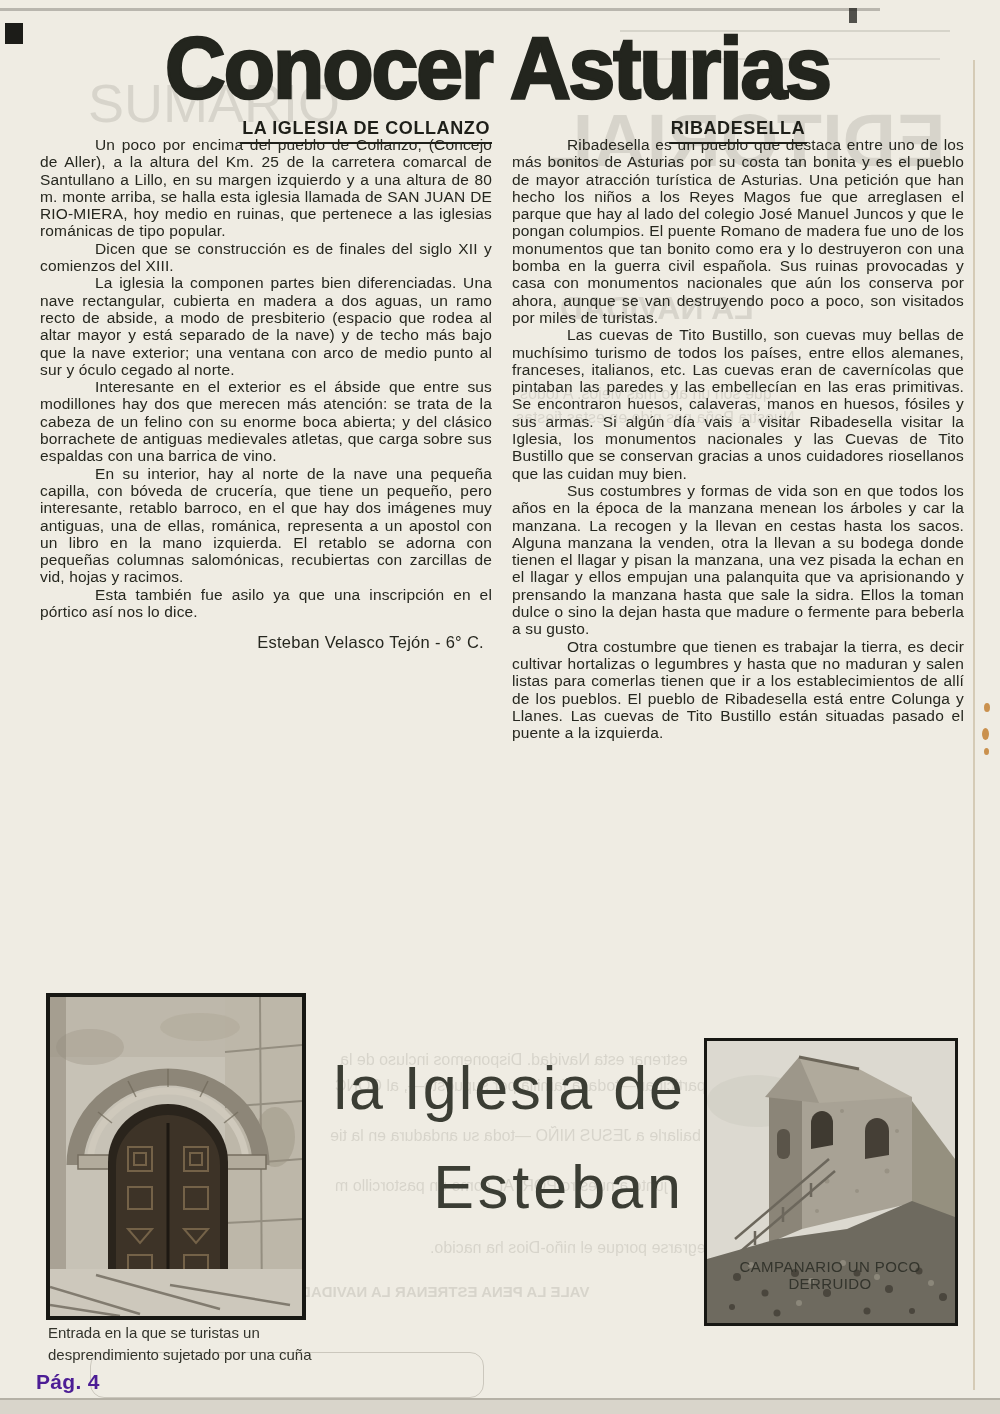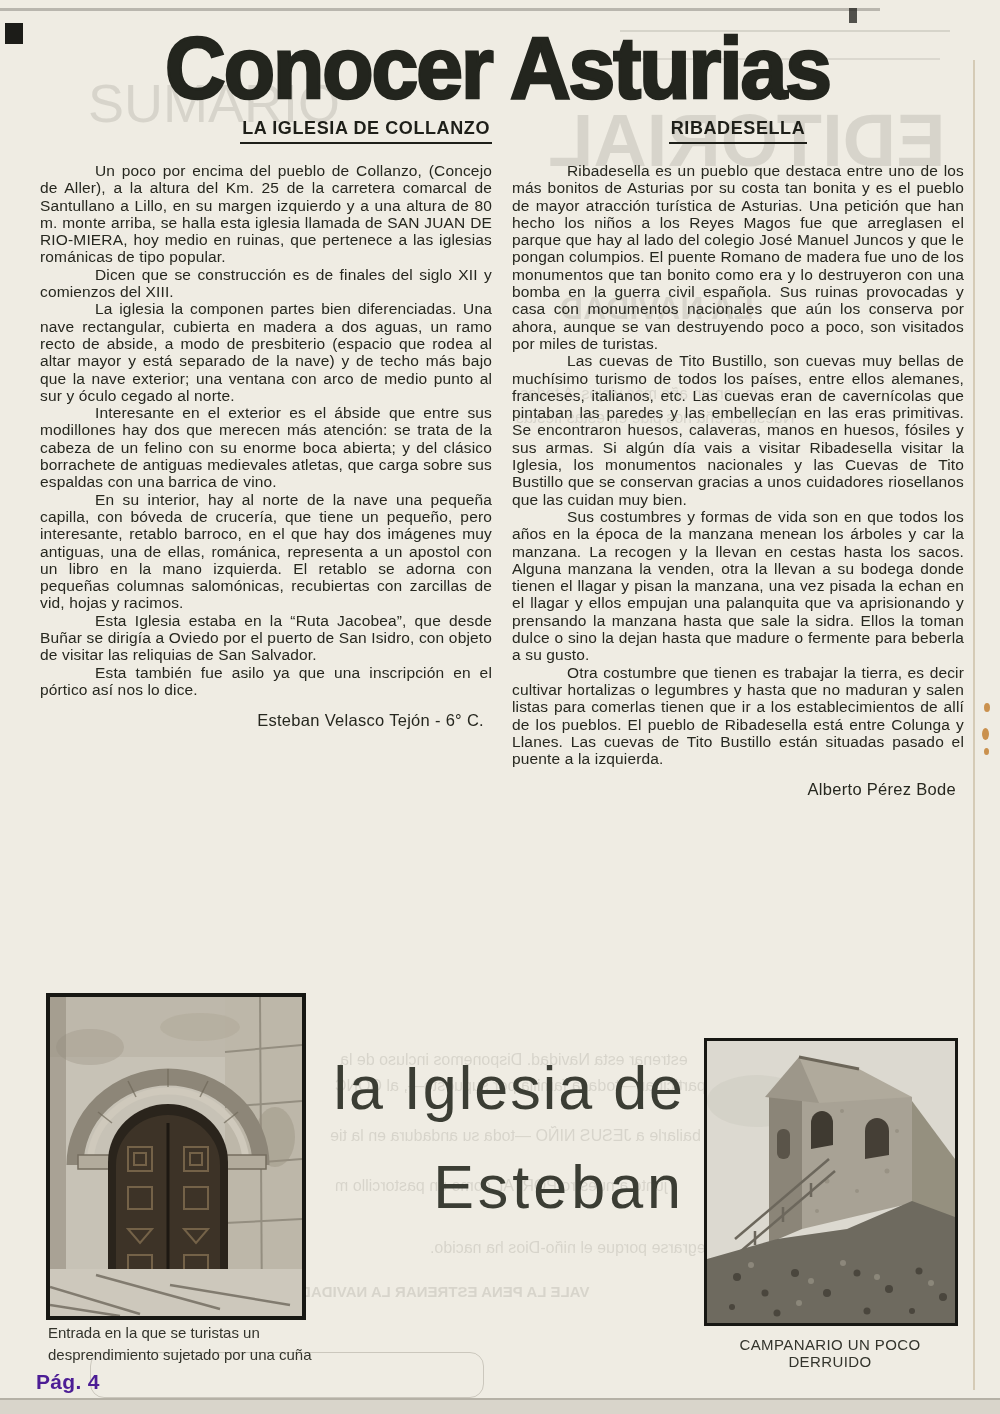--- a/index.html
+++ b/index.html
@@ -52,21 +52,21 @@
   .heading-wrap.hw-left{left:40px;width:452px;text-align:right;}
   .heading-wrap.hw-right{left:512px;width:452px;}
   .col-heading{
     display:inline-block;
     font-size:18px;font-weight:bold;letter-spacing:.6px;
     color:#1e1f19;
     border-bottom:2.5px solid #1e1f19;
     padding:0 2px 3px 2px;
   }
   .column{
-    position:absolute;top:162px;width:452px;
+    position:absolute;top:136px;width:452px;
     font-size:15.5px;line-height:17.3px;letter-spacing:.15px;
     text-align:justify;
   }
   .col-left{left:40px;}
   .col-right{left:512px;}
   .column p{margin:0;text-indent:55px;}
   .signature{
     margin-top:14px;text-align:right;padding-right:8px;
     font-size:16.5px;letter-spacing:.3px;text-indent:0;
   }
@@ -79,21 +79,21 @@
     position:absolute;left:305px;top:1058px;width:380px;
     text-align:right;color:#3b3d34;
     font-size:61px;letter-spacing:2px;line-height:1;
   }
   .center-title .ct-line2{margin-top:38px;letter-spacing:4px;}
   .caption-left{
     position:absolute;left:48px;top:1322px;width:300px;
     font-size:15px;line-height:22px;color:#33342c;
   }
   .caption-right{
-    position:absolute;left:700px;top:1336px;width:260px;
+    position:absolute;left:700px;top:1258px;width:260px;
     text-align:center;font-size:15px;letter-spacing:.4px;color:#33342c;
   }
   .page-number{
     position:absolute;left:36px;top:1370px;
     font-size:21px;font-weight:bold;color:#4c1d95;letter-spacing:.3px;
   }
 </style>
 </head>
 <body>
 
@@ -135,31 +135,29 @@
     <div class="heading-wrap hw-right">
       <span class="col-heading">RIBADESELLA</span>
     </div>
 
     <div class="column col-left">
       <p>Un poco por encima del pueblo de Collanzo, (Concejo de Aller), a la altura del Km. 25 de la carretera comarcal de Santullano a Lillo, en su margen izquierdo y a una altura de 80 m. monte arriba, se halla esta iglesia llamada de SAN JUAN DE RIO-MIERA, hoy medio en ruinas, que pertenece a las iglesias románicas de tipo popular.</p>
         <p>Dicen que se construcción es de finales del siglo XII y comienzos del XIII.</p>
         <p>La iglesia la componen partes bien diferenciadas. Una nave rectangular, cubierta en madera a dos aguas, un ramo recto de abside, a modo de presbiterio (espacio que rodea al altar mayor y está separado de la nave) y de techo más bajo que la nave exterior; una ventana con arco de medio punto al sur y óculo cegado al norte.</p>
         <p>Interesante en el exterior es el ábside que entre sus modillones hay dos que merecen más atención: se trata de la cabeza de un felino con su enorme boca abierta; y del clásico borrachete de antiguas medievales atletas, que carga sobre sus espaldas con una barrica de vino.</p>
         <p>En su interior, hay al norte de la nave una pequeña capilla, con bóveda de crucería, que tiene un pequeño, pero interesante, retablo barroco, en el que hay dos imágenes muy antiguas, una de ellas, románica, representa a un apostol con un libro en la mano izquierda. El retablo se adorna con pequeñas columnas salomónicas, recubiertas con zarcillas de vid, hojas y racimos.</p>
-        <p>Esta Iglesia estaba en la “Ruta Jacobea”, que desde Buñar se dirigía a Oviedo por el puerto de San Isidro, con objeto de visitar las reliquias de San Salvador.</p>
         <p>Esta también fue asilo ya que una inscripción en el pórtico así nos lo dice.</p>
         <div class="signature">Esteban Velasco Tejón - 6° C.</div>
     </div>
 
     <div class="column col-right">
       <p>Ribadesella es un pueblo que destaca entre uno de los más bonitos de Asturias por su costa tan bonita y es el pueblo de mayor atracción turística de Asturias. Una petición que han hecho los niños a los Reyes Magos fue que arreglasen el parque que hay al lado del colegio José Manuel Juncos y que le pongan columpios. El puente Romano de madera fue uno de los monumentos que tan bonito como era y lo destruyeron con una bomba en la guerra civil española. Sus ruinas provocadas y casa con monumentos nacionales que aún los conserva por ahora, aunque se van destruyendo poco a poco, son visitados por miles de turistas.</p>
         <p>Las cuevas de Tito Bustillo, son cuevas muy bellas de muchísimo turismo de todos los países, entre ellos alemanes, franceses, italianos, etc. Las cuevas eran de cavernícolas que pintaban las paredes y las embellecían en las eras primitivas. Se encontraron huesos, calaveras, manos en huesos, fósiles y sus armas. Si algún día vais a visitar Ribadesella visitar la Iglesia, los monumentos nacionales y las Cuevas de Tito Bustillo que se conservan gracias a unos cuidadores riosellanos que las cuidan muy bien.</p>
         <p>Sus costumbres y formas de vida son en que todos los años en la época de la manzana menean los árboles y car la manzana. La recogen y la llevan en cestas hasta los sacos. Alguna manzana la venden, otra la llevan a su bodega donde tienen el llagar y pisan la manzana, una vez pisada la echan en el llagar y ellos empujan una palanquita que va aprisionando y prensando la manzana hasta que sale la sidra. Ellos la toman dulce o sino la dejan hasta que madure o fermente para beberla a su gusto.</p>
         <p>Otra costumbre que tienen es trabajar la tierra, es decir cultivar hortalizas o legumbres y hasta que no maduran y salen listas para comerlas tienen que ir a los establecimientos de allí de los pueblos. El pueblo de Ribadesella está entre Colunga y Llanes. Las cuevas de Tito Bustillo están situadas pasado el puente a la izquierda.</p>
-        <div class="signature">Alberto Pérez Bode</div>
     </div>
 
     <figure class="photo photo-left" style="margin:0;">
       <svg viewBox="0 0 252 319" preserveAspectRatio="none">
         <rect x="0" y="0" width="252" height="319" fill="#c7c2b6"></rect>
         <rect x="0" y="0" width="252" height="60" fill="#b7b1a3" opacity=".6"></rect>
         <rect x="175" y="0" width="77" height="319" fill="#bdb7a9"></rect>
         <g stroke="#8a8477" stroke-width="2" opacity=".8">
           <line x1="175" y1="55" x2="252" y2="48"></line>
           <line x1="175" y1="110" x2="252" y2="104"></line>

